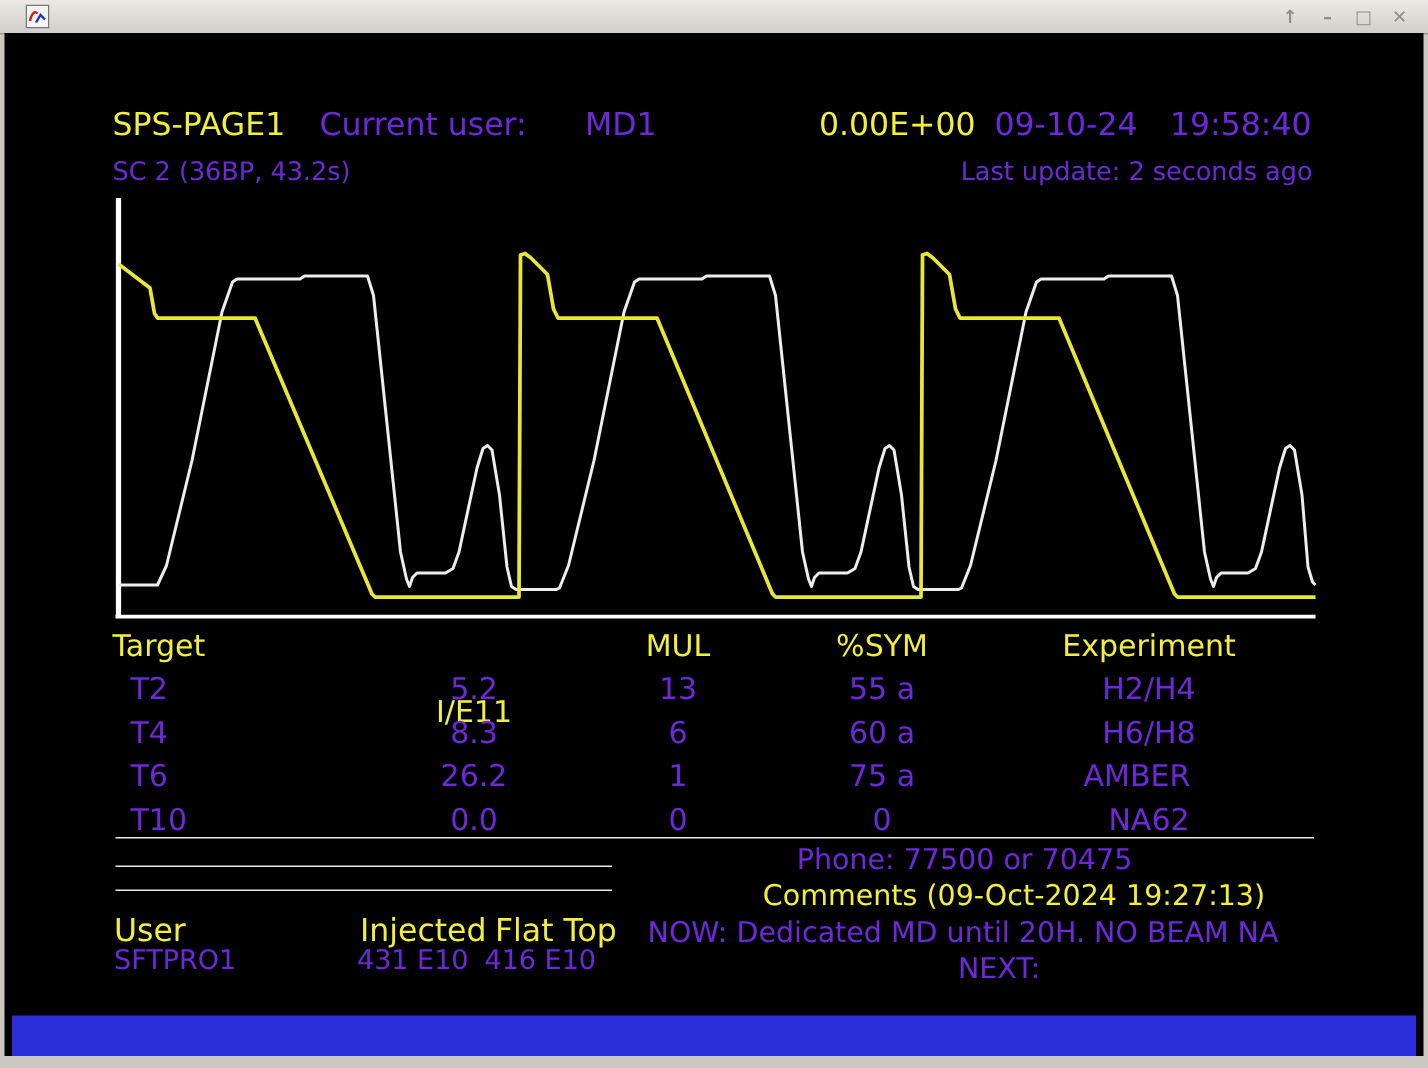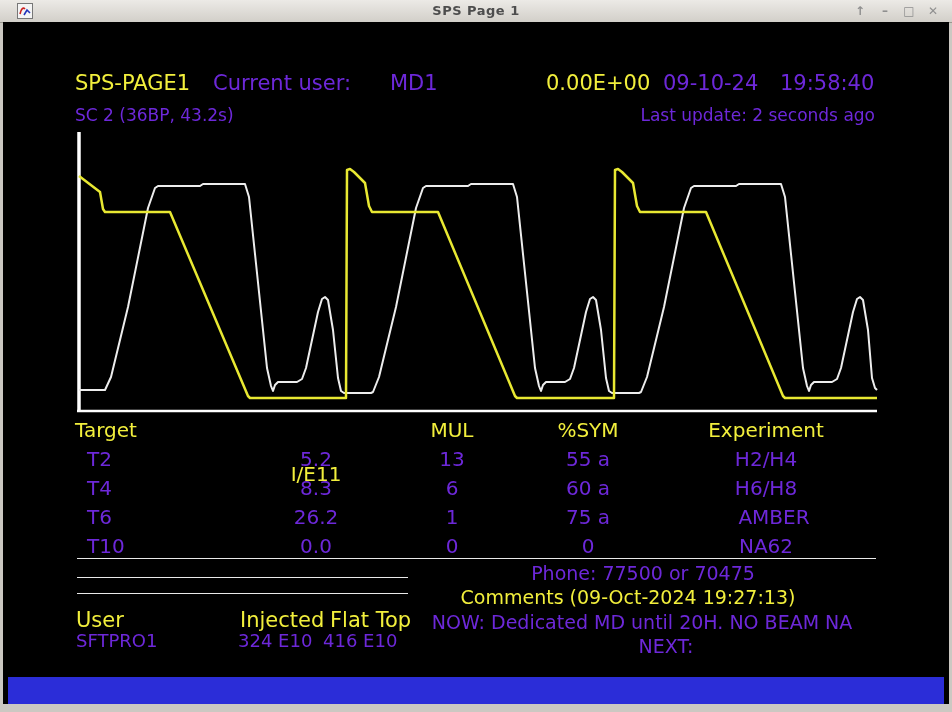--- a/index.html
+++ b/index.html
@@ -46,21 +46,20 @@
 <body>
 
 <div class="titlebar">
   <span class="app-icon">
     <svg width="16" height="16" viewBox="0 0 16 16">
       <rect x="0.5" y="0.5" width="15" height="15" fill="#f4f4f4" stroke="#777"></rect>
       <path d="M3 11 C4 6,6 4,8 6" stroke="#cc2222" stroke-width="1.6" fill="none"></path>
       <path d="M7 12 L10 7 L13 10" stroke="#2233bb" stroke-width="1.6" fill="none"></path>
     </svg>
   </span>
-  <span class="win-title">SPS Page 1</span>
   <span class="win-btn" style="left:851px;">↑</span>
   <span class="win-btn" style="left:876px;">–</span>
   <span class="win-btn" style="left:900px;">□</span>
   <span class="win-btn" style="left:924px;">✕</span>
 </div>
 
 <div class="content"></div>
 
 <span class="t yellow h1" style="left:75px;top:71px;">SPS-PAGE1</span>
 <span class="t white h1" style="left:213px;top:71px;">Current user:</span>
@@ -98,40 +97,40 @@
     <span class="t white tbl ctr" style="left:316px;top:477px;">8.3</span>
     <span class="t white tbl ctr" style="left:452px;top:477px;">6</span>
     <span class="t white tbl ctr" style="left:588px;top:477px;">60 a</span>
     <span class="t white tbl ctr" style="left:766px;top:477px;">H6/H8</span>
   </div>
   <div>
     <span class="t white tbl" style="left:87px;top:506px;">T6</span>
     <span class="t white tbl ctr" style="left:316px;top:506px;">26.2</span>
     <span class="t white tbl ctr" style="left:452px;top:506px;">1</span>
     <span class="t white tbl ctr" style="left:588px;top:506px;">75 a</span>
-    <span class="t white tbl ctr" style="left:774px;top:506px;">AMBER</span>
+    <span class="t white tbl ctr" style="left:758px;top:506px;">AMBER</span>
   </div>
   <div>
     <span class="t white tbl" style="left:87px;top:535px;">T10</span>
     <span class="t white tbl ctr" style="left:316px;top:535px;">0.0</span>
     <span class="t white tbl ctr" style="left:452px;top:535px;">0</span>
     <span class="t white tbl ctr" style="left:588px;top:535px;">0</span>
     <span class="t white tbl ctr" style="left:766px;top:535px;">NA62</span>
   </div>
 </div>
 
 <div class="rule" style="left:77px;top:558px;width:799px;"></div>
 <div class="rule" style="left:77px;top:577px;width:331px;"></div>
 <div class="rule" style="left:77px;top:593px;width:331px;"></div>
 
 <span class="t white info ctr" style="left:643px;top:563px;">Phone: 77500 or 70475</span>
-<span class="t yellow info ctr" style="left:628px;top:587px;">Comments (09-Oct-2024 19:27:13)</span>
+<span class="t yellow info ctr" style="left:676px;top:587px;">Comments (09-Oct-2024 19:27:13)</span>
 <span class="t white info ctr" style="left:642px;top:612px;">NOW: Dedicated MD until 20H. NO BEAM NA</span>
 <span class="t white info ctr" style="left:642px;top:636px;margin-left:24px;">NEXT:</span>
 
 <span class="t yellow small" style="left:76px;top:608px;">User</span>
 <span class="t yellow small" style="left:240px;top:608px;">Injected</span>
 <span class="t yellow small" style="left:330px;top:608px;">Flat Top</span>
 <span class="t white val" style="left:76px;top:631px;">SFTPRO1</span>
-<span class="t white val" style="left:238px;top:631px;">324 E10</span>
+<span class="t white val" style="left:238px;top:631px;">431 E10</span>
 <span class="t white val" style="left:323px;top:631px;">416 E10</span>
 
 <div class="footer-bar" style="background: rgb(43, 45, 216);"></div>
 
 </body></html>

